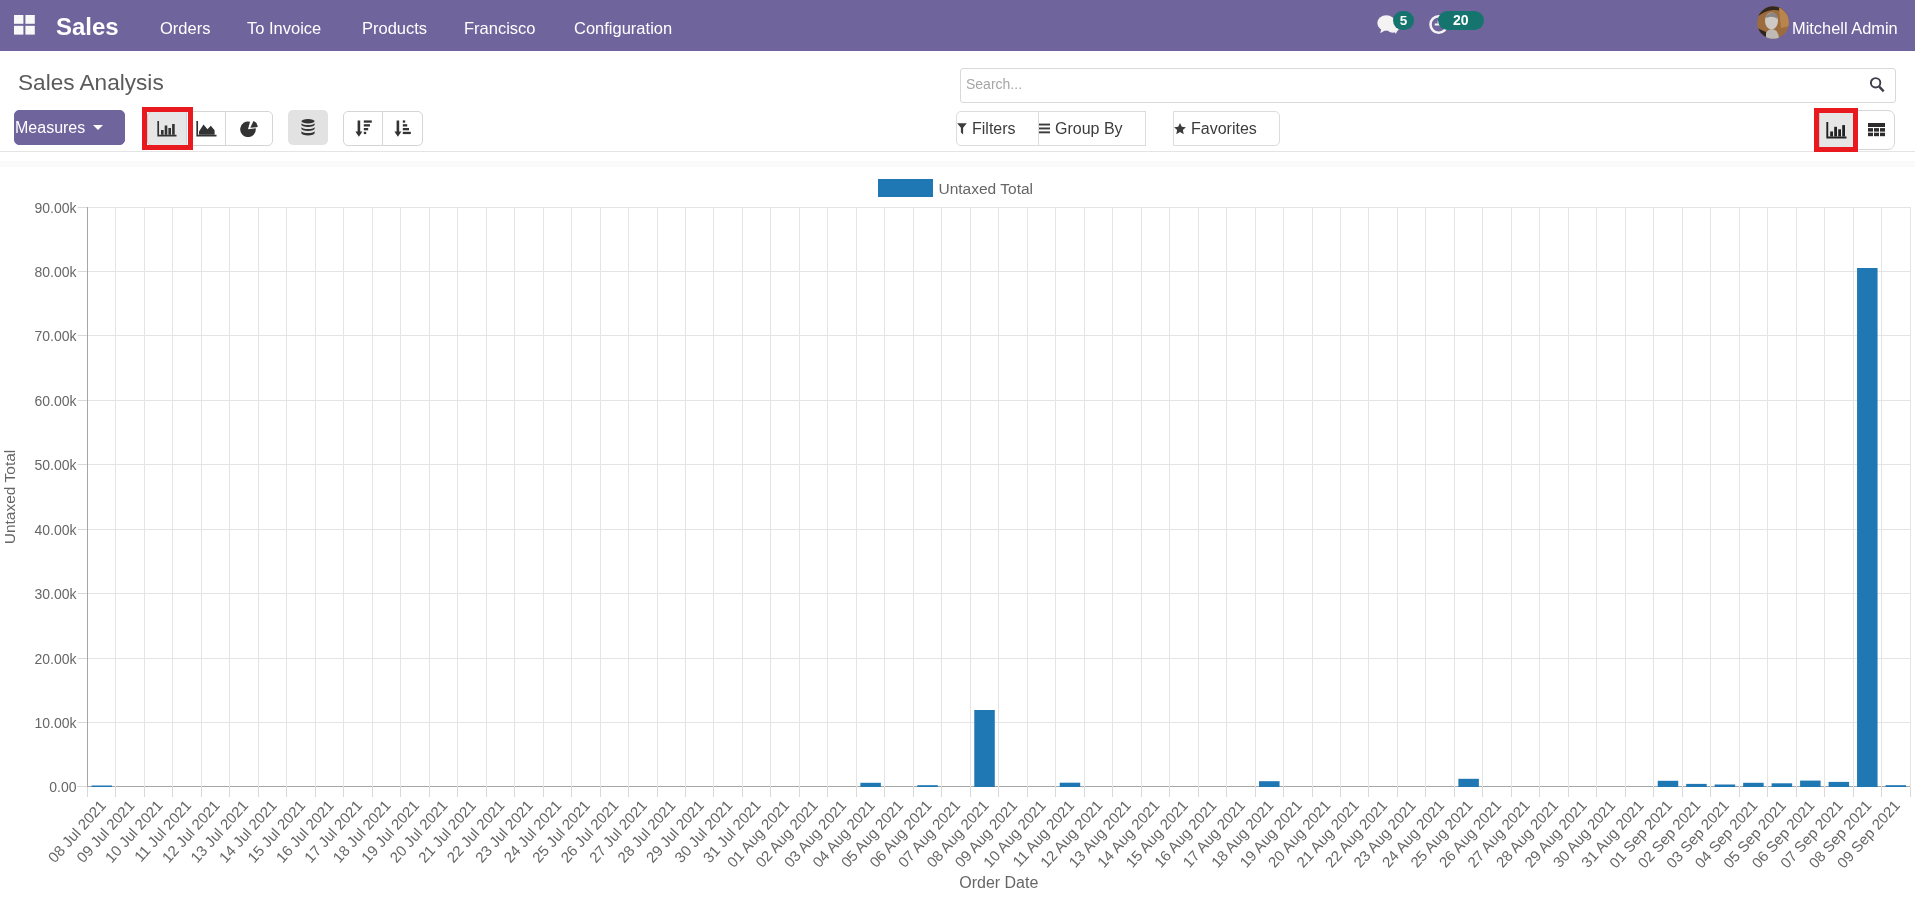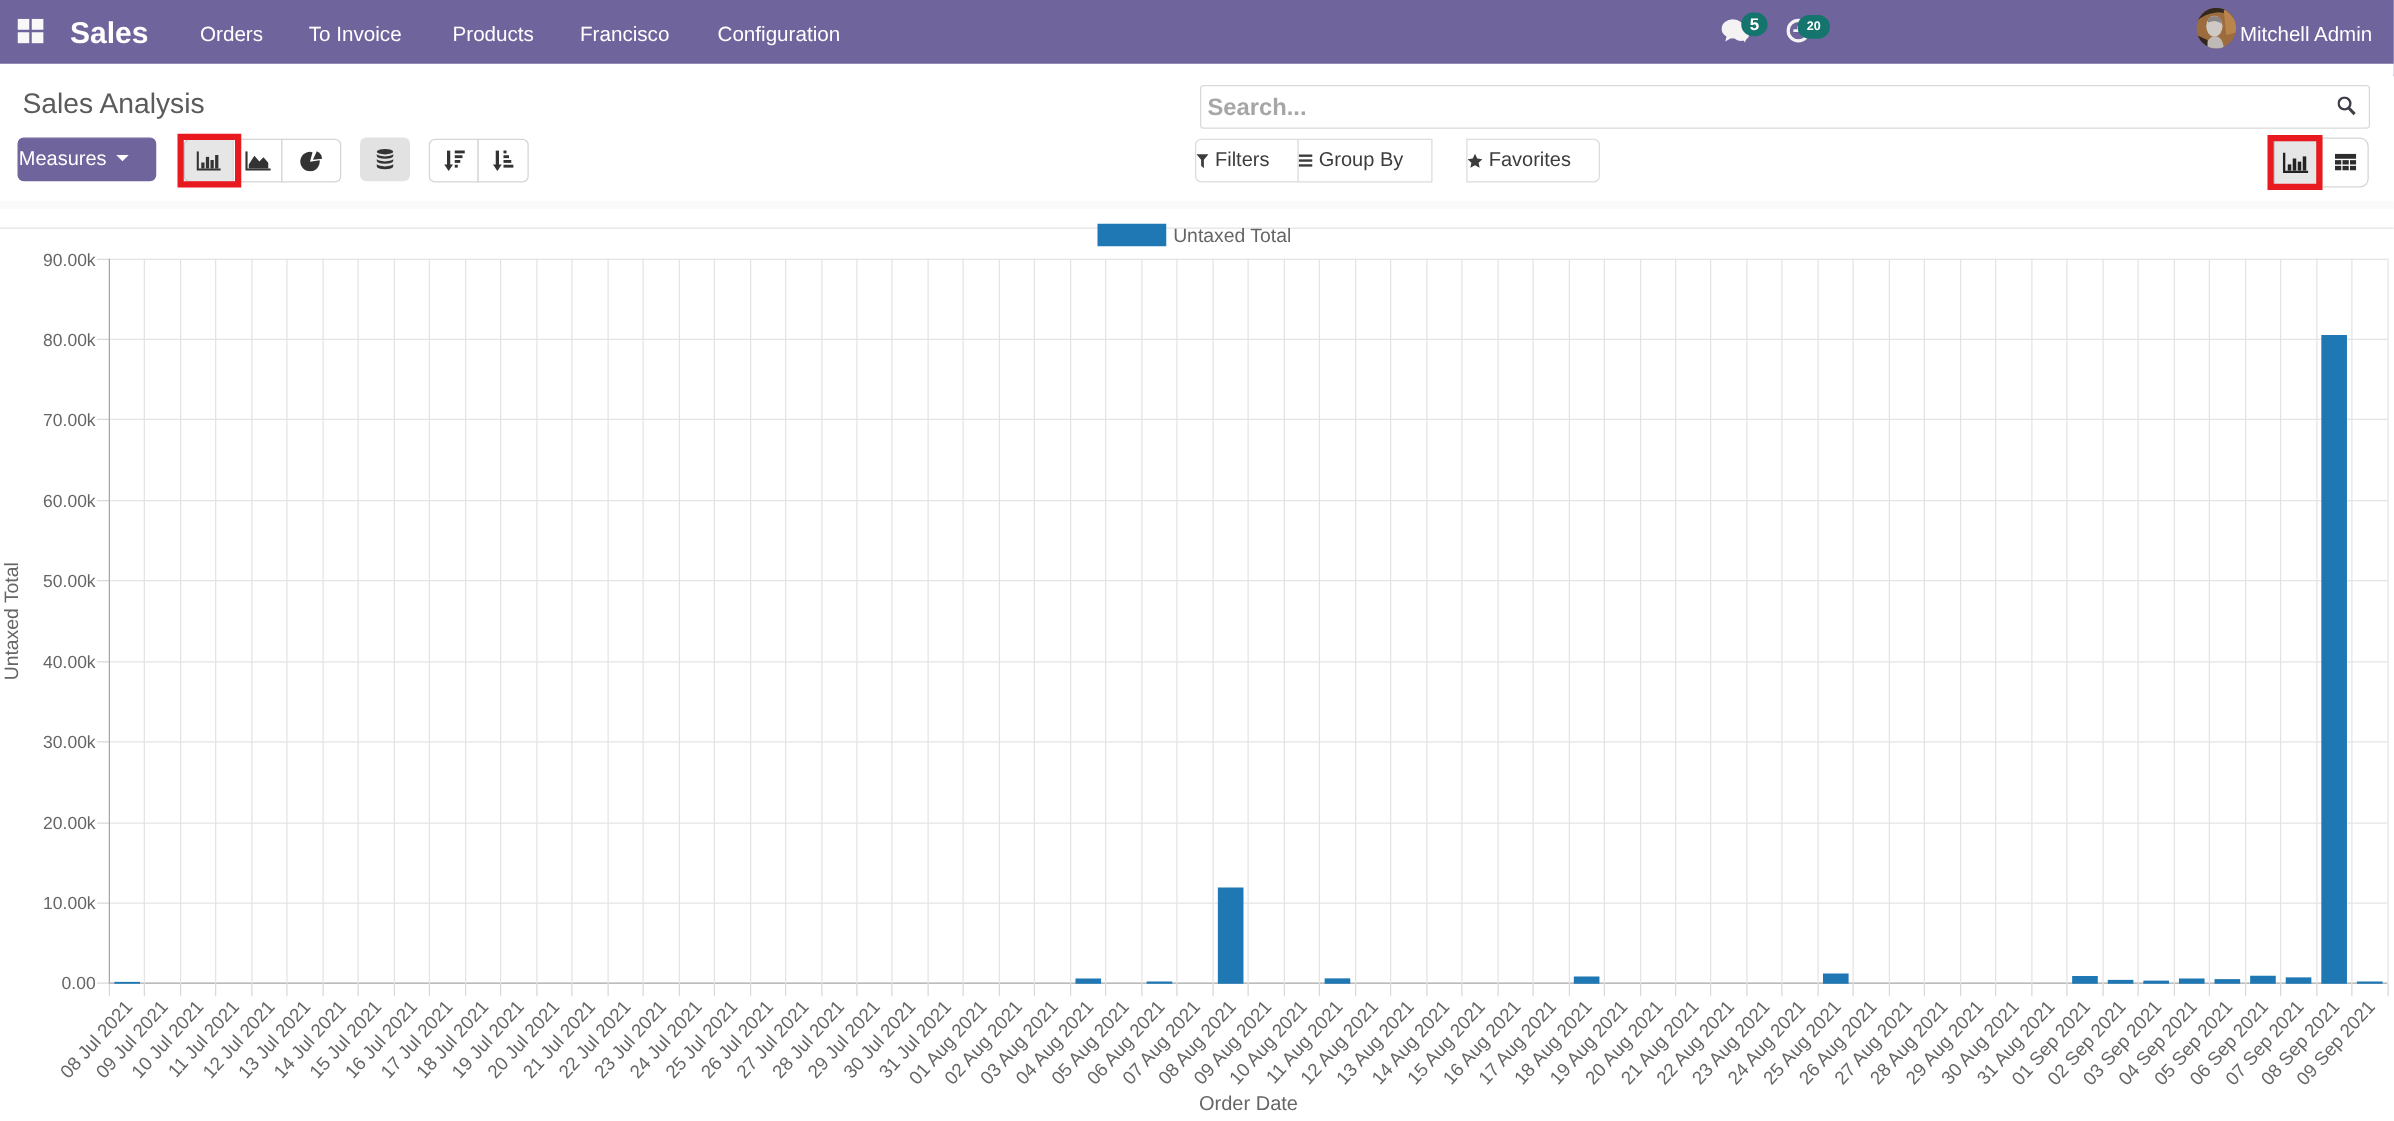--- a/index.html
+++ b/index.html
@@ -1,26 +1,26 @@
 <!DOCTYPE html>
 <html><head><meta charset="utf-8"><title>Sales Analysis</title>
 <style>
 * { margin:0; padding:0; box-sizing:border-box; }
 html,body { width:1915px; height:897px; background:#fff; font-family:"Liberation Sans", sans-serif; overflow:hidden; }
 
 .nav { position:absolute; left:0; top:0; width:1915px; height:61px; background:#6f649c; border-bottom:2px solid #3f3556; color:#fff; }
 .nav-item { position:absolute; top:0; height:49px; line-height:49px; font-size:16.5px; color:#fff; white-space:nowrap; }
 
-.cp { position:absolute; left:0; top:51px; width:1915px; height:132px; background:#fff; border-bottom:1px solid #e4e4e4; }
+.cp { position:absolute; left:0; top:51px; width:1915px; height:101px; background:#fff; border-bottom:1px solid #e4e4e4; }
 .title { position:absolute; left:18px; top:18.5px; font-size:22.6px; color:#5c5b5b; }
 .btn { position:absolute; height:35px; border:1px solid #d5d5d5; background:#fff; border-radius:5px; }
 .searchbox { position:absolute; left:960px; top:17px; width:936px; height:35px; border:1px solid #d9d9d9; border-radius:3px; background:#fff; }
 .icbtn { display:flex; align-items:center; justify-content:center; }
 .fbtn { display:flex; align-items:center; font-size:16px; color:#3c3c3c; }
-.searchbox span { position:absolute; left:5px; top:6.5px; font-size:19px; color:#a6a6a6;font-weight:bold; }
+.searchbox span { position:absolute; left:5px; top:6.5px; font-size:14px; color:#a6a6a6; }
 </style></head>
 <body>
 <div class="nav">
   <svg class="nav-item" style="left:14px;top:15px;height:20px" width="21" height="20" viewBox="0 0 21 20">
       <g fill="#f8f8f8">
         <rect x="0" y="0" width="9.4" height="8.8"></rect>
         <rect x="11.4" y="0" width="9.4" height="8.8"></rect>
         <rect x="0" y="10.8" width="9.4" height="8.8"></rect>
         <rect x="11.4" y="10.8" width="9.4" height="8.8"></rect>
       </g>
@@ -37,21 +37,21 @@
         <path d="M4.5 13 L3.2 18.2 L9.5 14.5 z"></path>
         <ellipse cx="15.8" cy="12.3" rx="6.6" ry="5.4"></ellipse>
         <path d="M17.5 16.5 L18.8 19 L20.5 15.2 z"></path>
       </g>
     </svg>
   <span class="nav-item" style="left:1393px;top:9.5px;height:19px;line-height:19px;"><span style="display:inline-block;background:#15756e;border-radius:10px;min-width:21px;height:19px;text-align:center;font-size:13.5px;font-weight:bold;line-height:19px;padding:0 4px;">5</span></span>
   <svg class="nav-item" style="left:1429px;top:14px;height:21px" width="20" height="21" viewBox="0 0 20 21">
       <circle cx="9.7" cy="10.5" r="8.2" fill="none" stroke="#f4f2f2" stroke-width="2.6"></circle>
       <path d="M9.7 6.5 v4 h-4" fill="none" stroke="#f4f2f2" stroke-width="2.2"></path>
     </svg>
-  <span class="nav-item" style="left:1438px;top:9.5px;height:19px;line-height:19px;"><span style="display:inline-block;background:#15756e;border-radius:10px;min-width:26px;height:19px;text-align:center;font-size:10px;font-weight:bold;line-height:19px;padding:0 5px;">20</span></span>
+  <span class="nav-item" style="left:1438px;top:9.5px;height:19px;line-height:19px;"><span style="display:inline-block;background:#15756e;border-radius:10px;min-width:26px;height:19px;text-align:center;font-size:14px;font-weight:bold;line-height:19px;padding:0 15px;">20</span></span>
   <span class="nav-item" style="left:1757px;top:6px;height:33px;"><svg width="32" height="33" viewBox="0 0 32 33">
         <defs>
           <clipPath id="av">
             <ellipse cx="16" cy="16.5" rx="15.8" ry="16.3"></ellipse>
           </clipPath>
         </defs>
         <g clip-path="url(#av)">
           <rect width="32" height="33" fill="#9c6c3e"></rect>
           <path d="M0 0 h32 v10 q-8 -7 -16 -6 q-9 1 -16 7 z" fill="#33281e"></path>
           <path d="M22 2 h10 v18 l-8 2 z" fill="#b9854d"></path>

